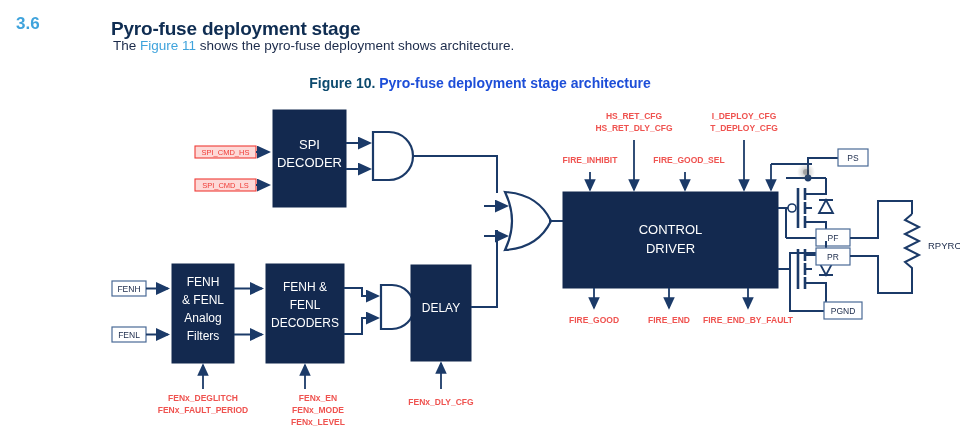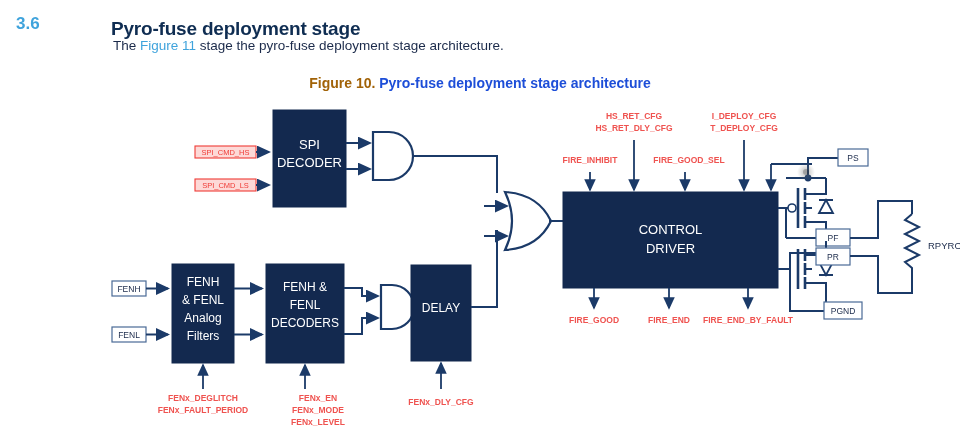--- a/index.html
+++ b/index.html
@@ -29,21 +29,21 @@
     position:absolute;left:113px;top:38px;
     font-size:13.5px;color:#1b2a4a;
   }
   .intro .figref{color:#3fa3dc;}
 
   .fig-caption{
     position:absolute;left:0;top:75px;width:960px;
     text-align:center;
     font-size:14px;font-weight:bold;
   }
-  .fig-caption .fignum{color:#a16207;}
+  .fig-caption .fignum{color:#0c4a6e;}
   .fig-caption .figtitle{color:#1d4ed8;}
 
   
   #diagram{position:absolute;left:0;top:96px;width:960px;height:331px;}
   svg{display:block;}
 
   .blk-fill{fill:#13294f;stroke:#13294f;stroke-width:1;}
   .blk-text{fill:#ffffff;font-size:13px;font-family:"Liberation Sans", sans-serif;text-anchor:middle;}
   .blk-text.sm{font-size:12px;}
   .gate{fill:#ffffff;stroke:#1b3a68;stroke-width:2.2;}
@@ -65,21 +65,21 @@
 </style>
 </head>
 <body>
 
 <div id="page">
 
   <div class="sec-num">3.6</div>
   <div class="sec-title">Pyro-fuse deployment stage</div>
 
   <div class="intro">
-    <span>The </span><span class="figref">Figure 11</span><span> stage the pyro-fuse deployment stage architecture.</span>
+    <span>The </span><span class="figref">Figure 11</span><span> shows the pyro-fuse deployment shows architecture.</span>
   </div>
 
   <div class="fig-caption">
     <span class="fignum">Figure 10.</span>
     <span class="figtitle">Pyro-fuse deployment stage architecture</span>
   </div>
 
   <div id="diagram">
   <svg width="960" height="331" viewBox="0 0 960 331" xmlns="http://www.w3.org/2000/svg">
     <defs>

